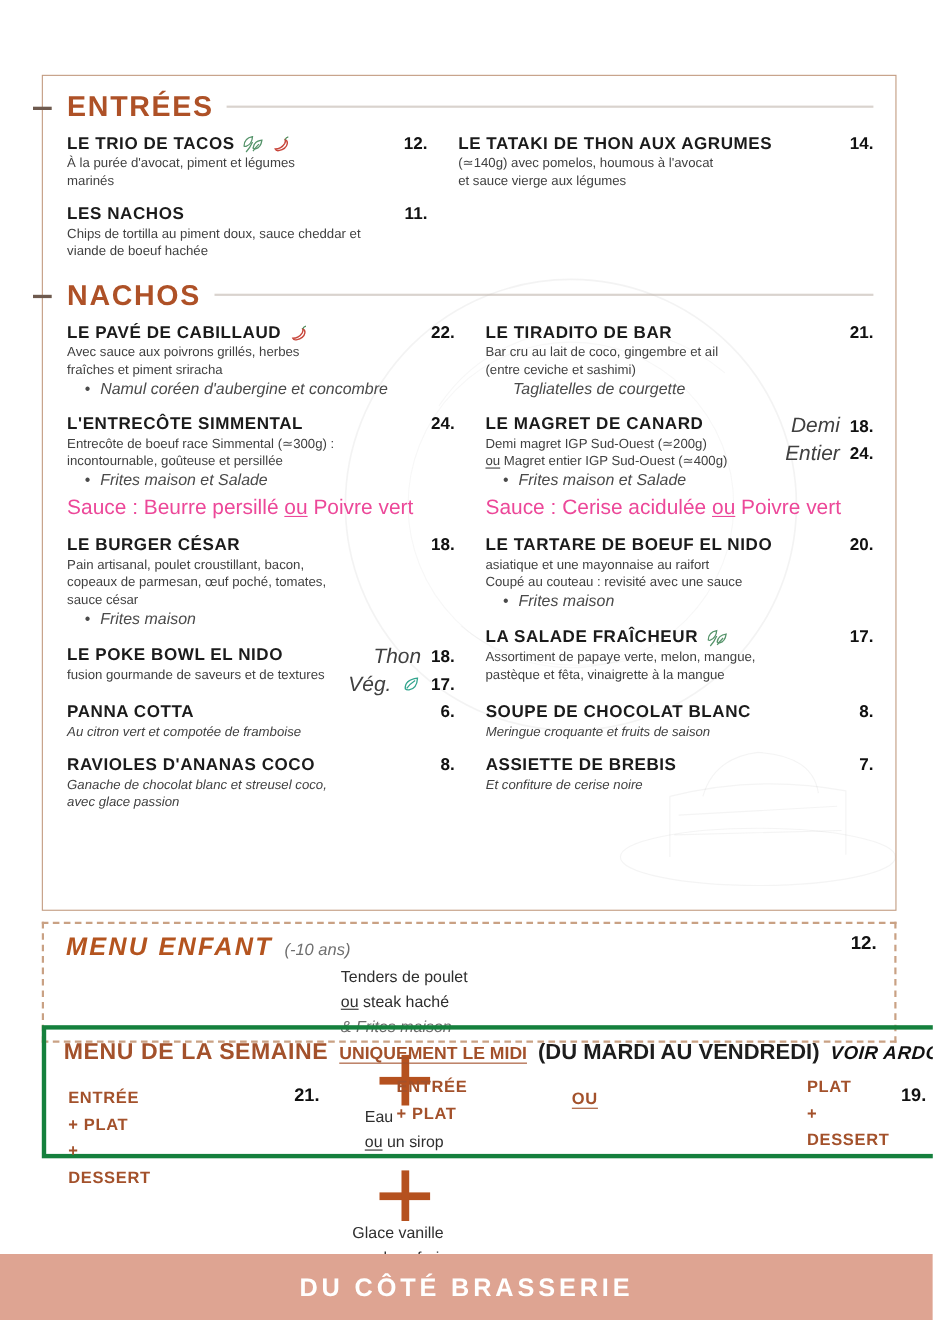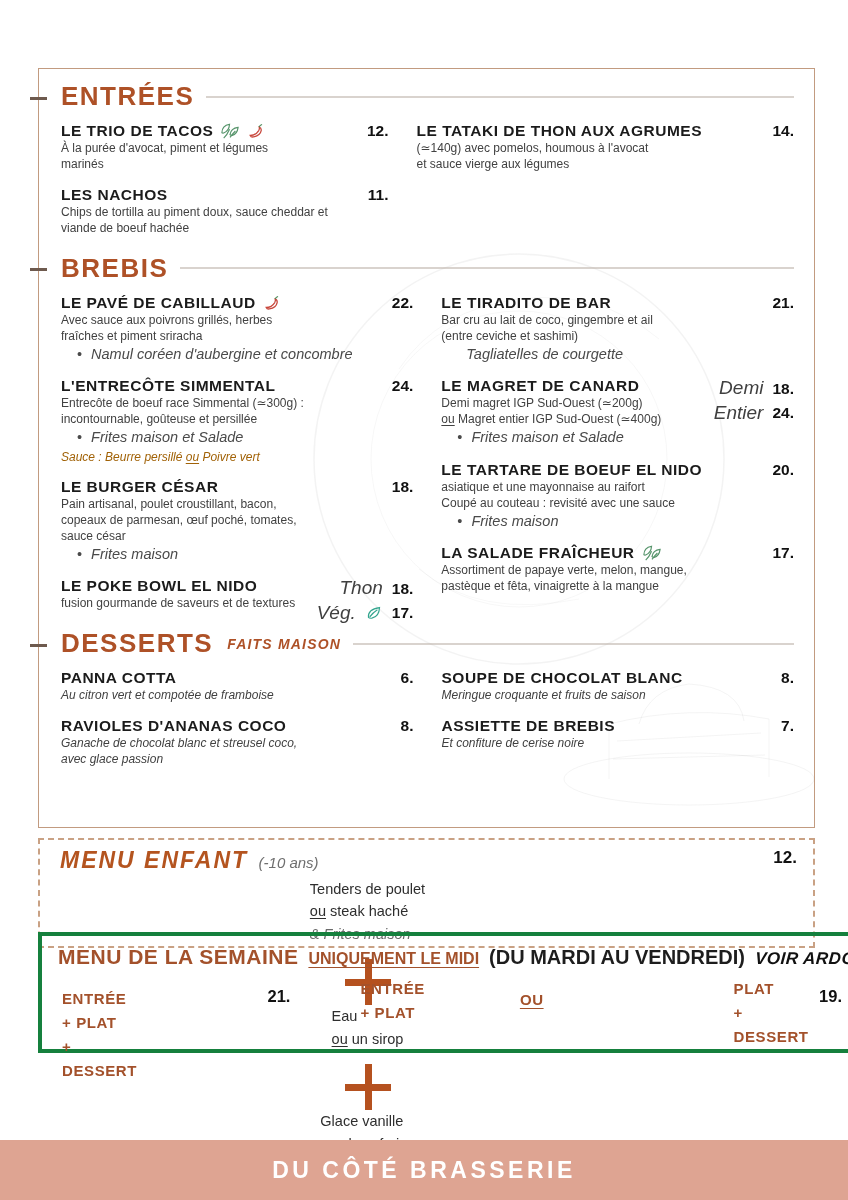--- a/index.html
+++ b/index.html
@@ -25,21 +25,21 @@
   .icon { display:inline-flex; align-items:center; }
   .price-block { position:absolute; right:0; top:0; }
   .price-row { display:flex; justify-content:flex-end; align-items:center; gap:9px; line-height:1.3; }
   .price-label { font-style:italic; color:#404040; font-size:19px; }
   .price-value { font-weight:bold; color:#111; font-size:15.5px; }
   .desc-line { font-size:12px; color:#414141; line-height:1.33; }
   .desc-line.it, .it { font-style:italic; }
   .bullet-line { font-size:14.5px; color:#4a4a4a; font-style:italic; line-height:1.35; padding-left:16px; display:flex; gap:9px; }
   .bullet-line.nodot { padding-left:25px; }
   .dot { font-style:normal; color:#4a4a4a; }
-  .note-line { color:#a16207; font-style:italic; font-size:12px; line-height:1.35; margin-top:1px; }
+  .note-line { color:#ec4899; font-size:19px; line-height:1.35; margin-top:1px; }
   .u { text-decoration:underline; text-underline-offset:2px; }
 
   
   .enfant-box { position:absolute; left:38px; top:838px; width:777px; height:110px;
     border:2px dashed #C9A184; padding:7px 18px 6px 20px; }
   .enfant-title { color:#B4541F; font-weight:bold; font-style:italic; font-size:23px; letter-spacing:2px; }
   .enfant-age { color:#6f6f6f; font-style:italic; font-size:15px; margin-left:6px; }
   .enfant-price { position:absolute; right:16px; top:8px; font-weight:bold; font-size:17px; color:#111; }
   .enfant-groups { display:flex; justify-content:space-between; align-items:center; margin-top:4px; padding-right:120px;flex-direction:column; }
   .enfant-group { display:flex; flex-direction:column; }
@@ -159,21 +159,21 @@
                 </div>
                 <div class="desc-line"><span>(≃140g) avec pomelos, houmous à l'avocat</span></div>
                 <div class="desc-line"><span>et sauce vierge aux légumes</span></div>
               </div>
             </div>
           </div>
         </section>
         <section class="section">
           <div class="section-head">
             <span class="section-dash"></span>
-            <span class="section-title">BREBIS</span>
+            <span class="section-title">NACHOS</span>
             <span class="section-line"></span>
           </div>
           <div class="section-cols">
             <div class="col">
               <div class="item">
                 <div class="item-title-row">
                   <span class="item-title">LE PAVÉ DE CABILLAUD</span>
                   <span class="icon">
                     <svg width="19" height="18" viewBox="0 0 20 20">
                       <path d="M3,15 Q9,15 12.5,9.5 Q13.6,7.4 13,5.6 Q15.6,6.4 15.2,9.5 Q14.2,15 6.5,16.6 Q3.8,17 3,15 Z" fill="none" stroke="#C8473C" stroke-width="1.4"></path>
@@ -281,20 +281,21 @@
                     <span class="price-label">Entier</span>
                     <span class="price-value">24.</span>
                   </div>
                 </div>
                 <div class="desc-line"><span>Demi magret IGP Sud-Ouest (≃200g)</span></div>
                 <div class="desc-line"><span class="u ">ou</span><span> Magret entier IGP Sud-Ouest (≃400g)</span></div>
                 <div class="bullet-line">
                   <span class="dot">•</span>
                   <span>Frites maison et Salade</span>
                 </div>
+                <div class="note-line"><span>Sauce : Cerise acidulée </span><span class="u ">ou</span><span> Poivre vert</span></div>
               </div>
               <div class="item">
                 <div class="item-title-row">
                   <span class="item-title">LE TARTARE DE BOEUF EL NIDO</span>
                 </div>
                 <div class="price-block">
                   <div class="price-row">
                     <span class="price-value">20.</span>
                   </div>
                 </div>
@@ -323,26 +324,20 @@
                     <span class="price-value">17.</span>
                   </div>
                 </div>
                 <div class="desc-line"><span>Assortiment de papaye verte, melon, mangue,</span></div>
                 <div class="desc-line"><span>pastèque et fêta, vinaigrette à la mangue</span></div>
               </div>
             </div>
           </div>
         </section>
         <section class="section">
-          <div class="section-head">
-            <span class="section-dash"></span>
-            <span class="section-title">DESSERTS</span>
-            <span class="section-sub">FAITS MAISON</span>
-            <span class="section-line"></span>
-          </div>
           <div class="section-cols">
             <div class="col">
               <div class="item">
                 <div class="item-title-row">
                   <span class="item-title">PANNA COTTA</span>
                 </div>
                 <div class="price-block">
                   <div class="price-row">
                     <span class="price-value">6.</span>
                   </div>

